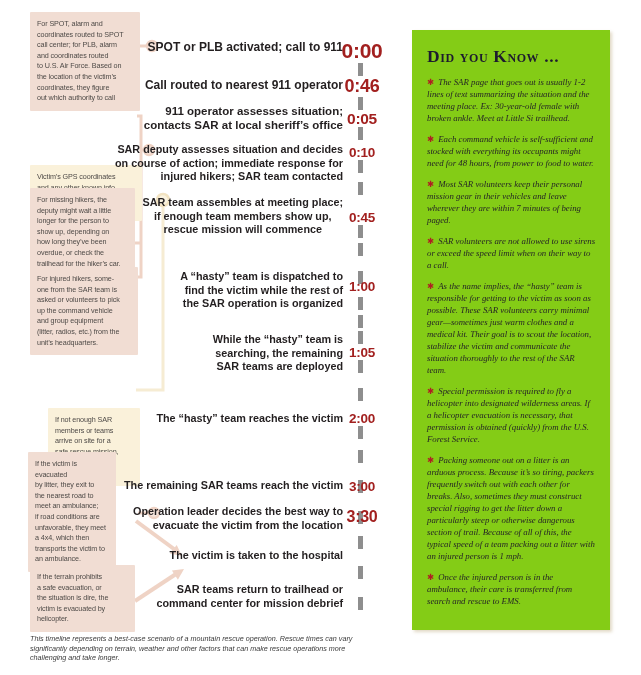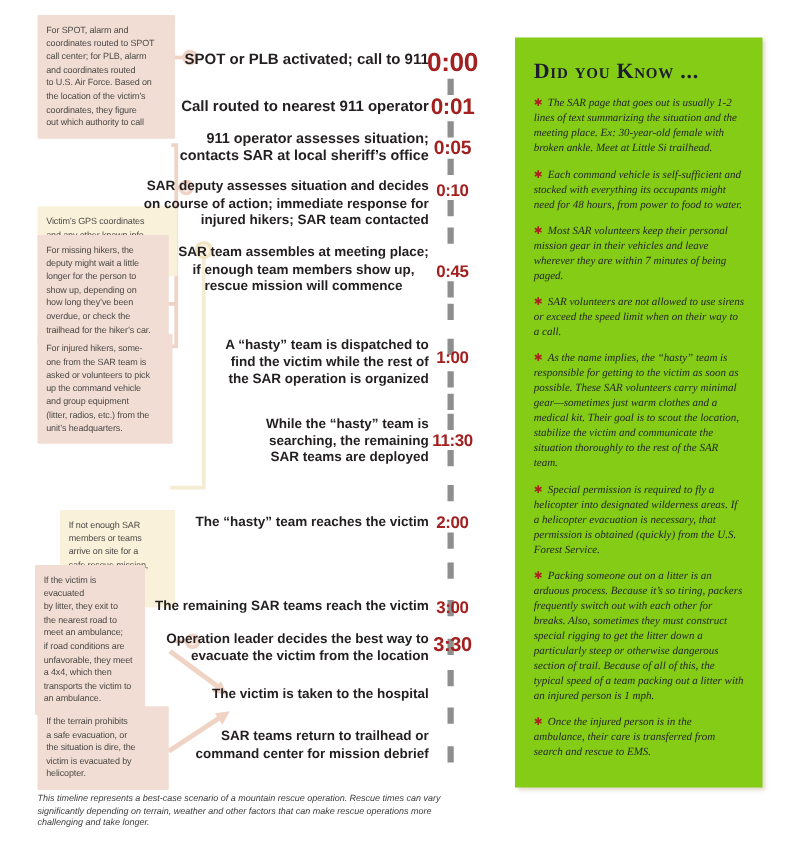--- a/index.html
+++ b/index.html
@@ -167,26 +167,26 @@
       <div class="dash" style="top: 426px;"></div>
       <div class="dash" style="top: 450px;"></div>
       <div class="dash" style="top: 480px;"></div>
       <div class="dash" style="top: 511px;"></div>
       <div class="dash" style="top: 536px;"></div>
       <div class="dash" style="top: 566px;"></div>
       <div class="dash" style="top: 597px;"></div>
     </div>
   <div>
       <div class="time" style="top: 51px; font-size: 21px;">0:00</div>
-      <div class="time" style="top: 86px; font-size: 18px;">0:01</div>
+      <div class="time" style="top: 86px; font-size: 18px;">0:46</div>
       <div class="time" style="top: 119px; font-size: 15.5px;">0:05</div>
       <div class="time" style="top: 152px; font-size: 13.5px;">0:10</div>
       <div class="time" style="top: 217px; font-size: 13.5px;">0:45</div>
       <div class="time" style="top: 286px; font-size: 13.5px;">1:00</div>
-      <div class="time" style="top: 352px; font-size: 13.5px;">11:30</div>
+      <div class="time" style="top: 352px; font-size: 13.5px;">1:05</div>
       <div class="time" style="top: 418px; font-size: 13.5px;">2:00</div>
       <div class="time" style="top: 486px; font-size: 13.5px;">3:00</div>
       <div class="time" style="top: 517px; font-size: 16px;">3:30</div>
     </div>
 
   <div class="sidebar">
     <h2 class="sidebar-title">Did you Know ...</h2>
     <div>
         <p class="sidebar-item"><span class="bullet">✱ </span><span>The SAR page that goes out is usually 1-2 lines of text summarizing the situation and the meeting place. Ex: 30-year-old female with broken ankle. Meet at Little Si trailhead.</span></p>
         <p class="sidebar-item"><span class="bullet">✱ </span><span>Each command vehicle is self-sufficient and stocked with everything its occupants might need for 48 hours, from power to food to water.</span></p>

